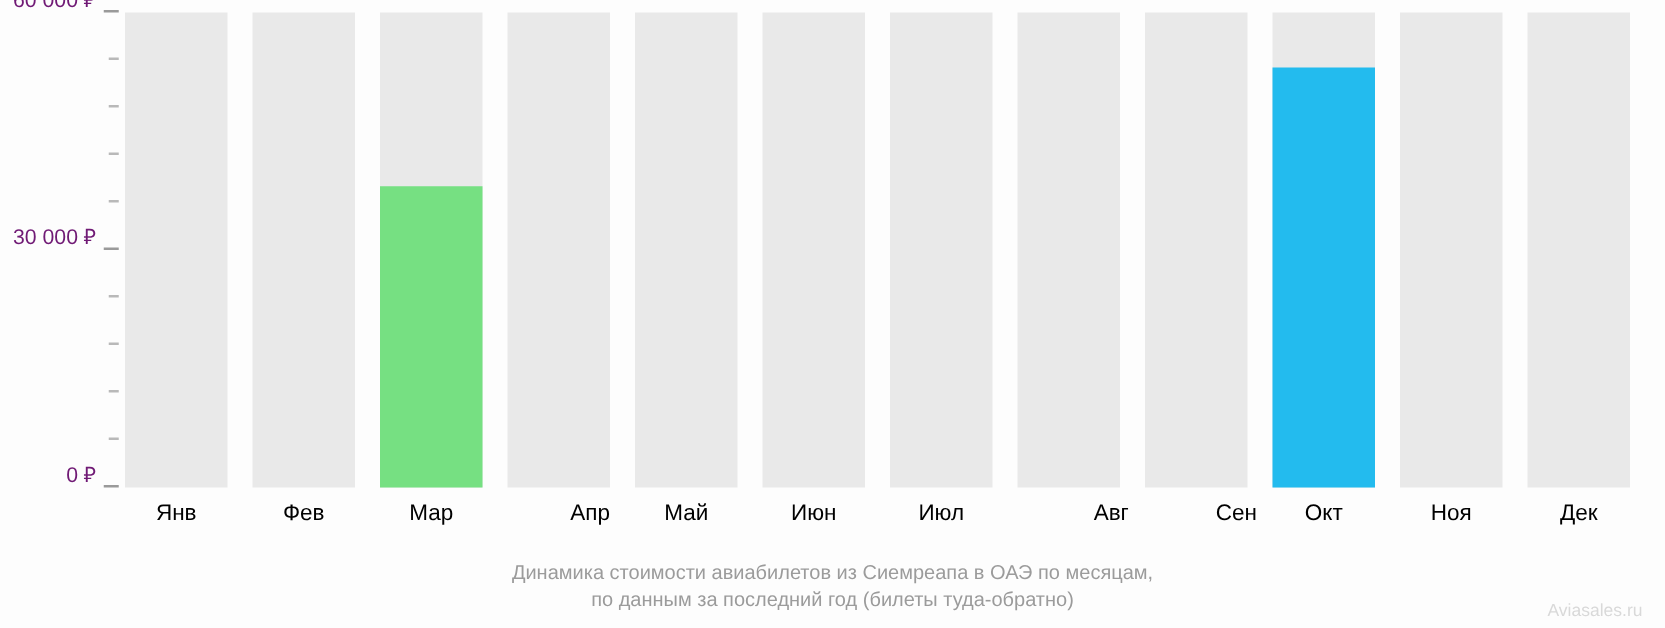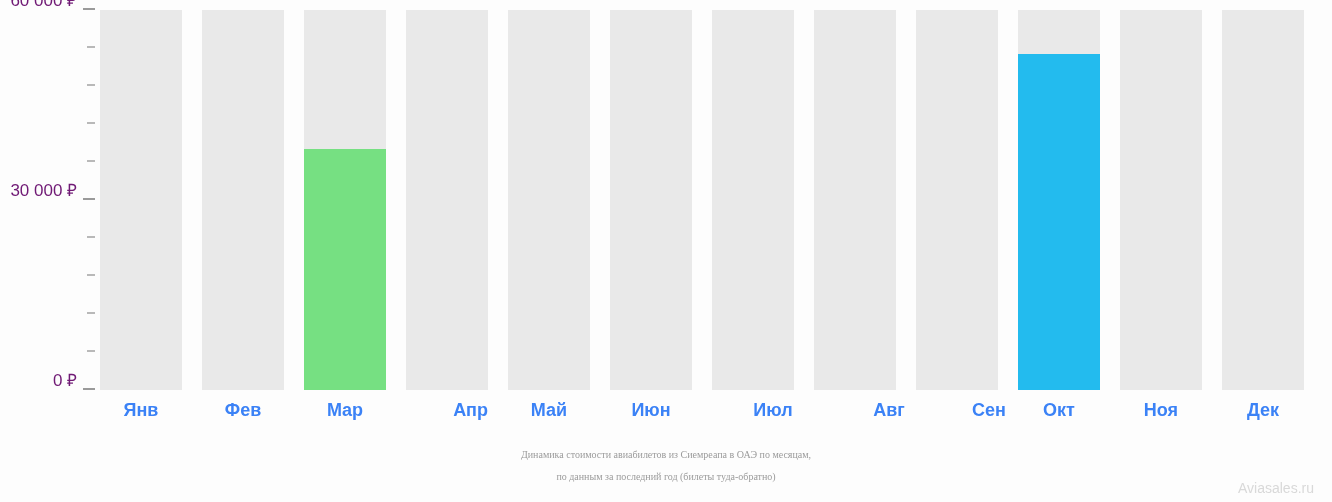--- a/index.html
+++ b/index.html
@@ -74,33 +74,32 @@
     left: 100px;
     top: 400px;
     width: 1220px;
     height: 30px;
   }
   .x-lbl {
     position: absolute;
     width: 82px;
     text-align: center;
     font-size: 18px;
-    color: #3b82f6;
-    font-weight: 700;
+    color: #000000;
+    font-weight: 400;
   }
 
   .caption {
     position: absolute;
     left: 0;
     width: 1332px;
     text-align: center;
-    font-size: 10px;
+    font-size: 16px;
     color: #9b9b9b;
     line-height: 1.4;
-    font-family: Liberation Serif, serif;
   }
   .caption.l1 { top: 448px; }
   .caption.l2 { top: 470px; }
 
   .watermark {
     position: absolute;
     right: 18px;
     bottom: 6px;
     font-size: 14px;
     color: rgba(150,150,150,0.35);
@@ -189,21 +188,21 @@
     </div>
   </div>
 
 <div class="x-labels" id="x-labels">
     <div class="x-lbl" style="left: 0px;">Янв</div>
     <div class="x-lbl" style="left: 102px;">Фев</div>
     <div class="x-lbl" style="left: 204px;">Мар</div>
     <div class="x-lbl" style="left: 306px; text-align: right;">Апр</div>
     <div class="x-lbl" style="left: 408px;">Май</div>
     <div class="x-lbl" style="left: 510px;">Июн</div>
-    <div class="x-lbl" style="left: 632px;">Июл</div>
+    <div class="x-lbl" style="left: 612px;">Июл</div>
     <div class="x-lbl" style="left: 748px;">Авг</div>
     <div class="x-lbl" style="left: 848px;">Сен</div>
     <div class="x-lbl" style="left: 918px;">Окт</div>
     <div class="x-lbl" style="left: 1020px;">Ноя</div>
     <div class="x-lbl" style="left: 1122px;">Дек</div>
   </div>
 
 <div class="caption l1">Динамика стоимости авиабилетов из Сиемреапа в ОАЭ по месяцам,</div>
 <div class="caption l2">по данным за последний год (билеты туда-обратно)</div>
 

